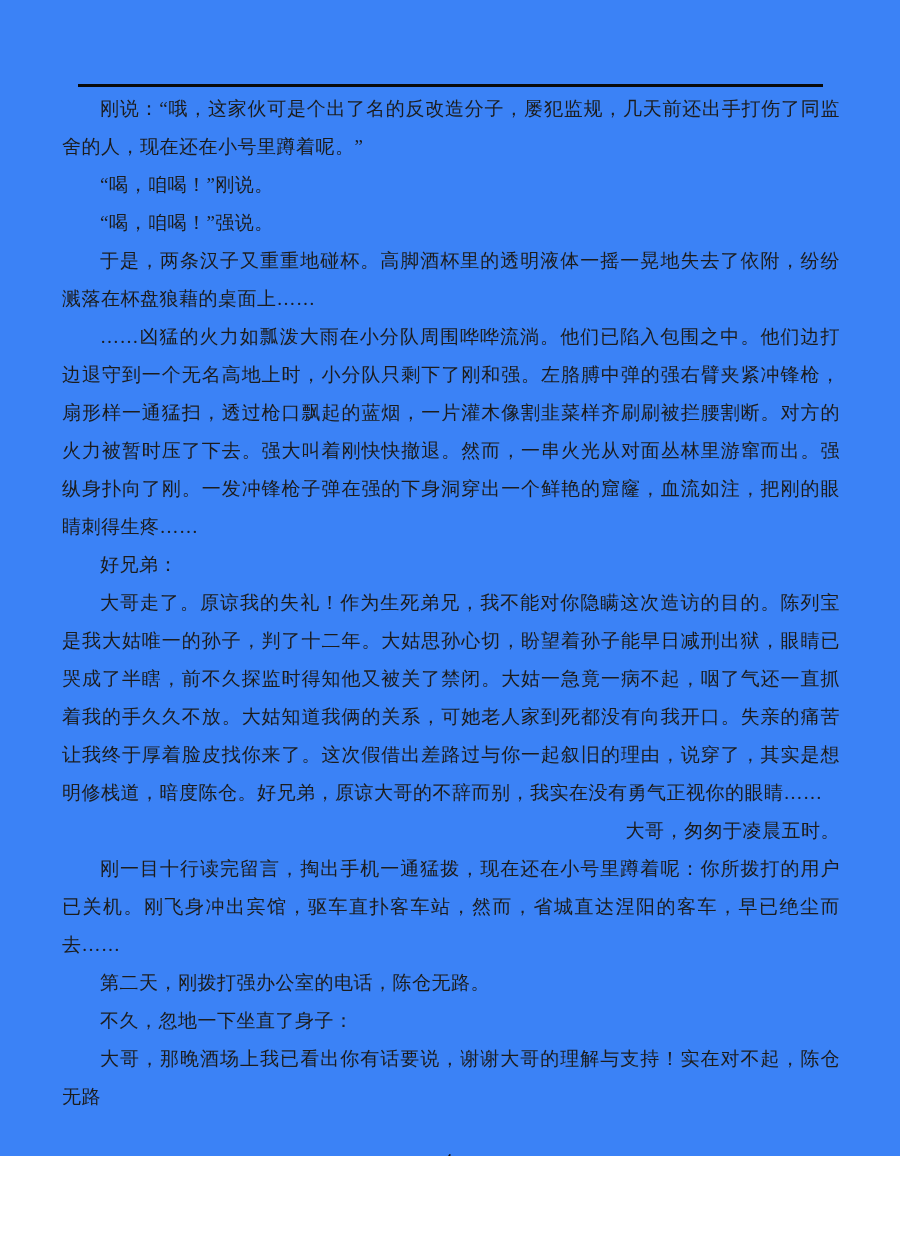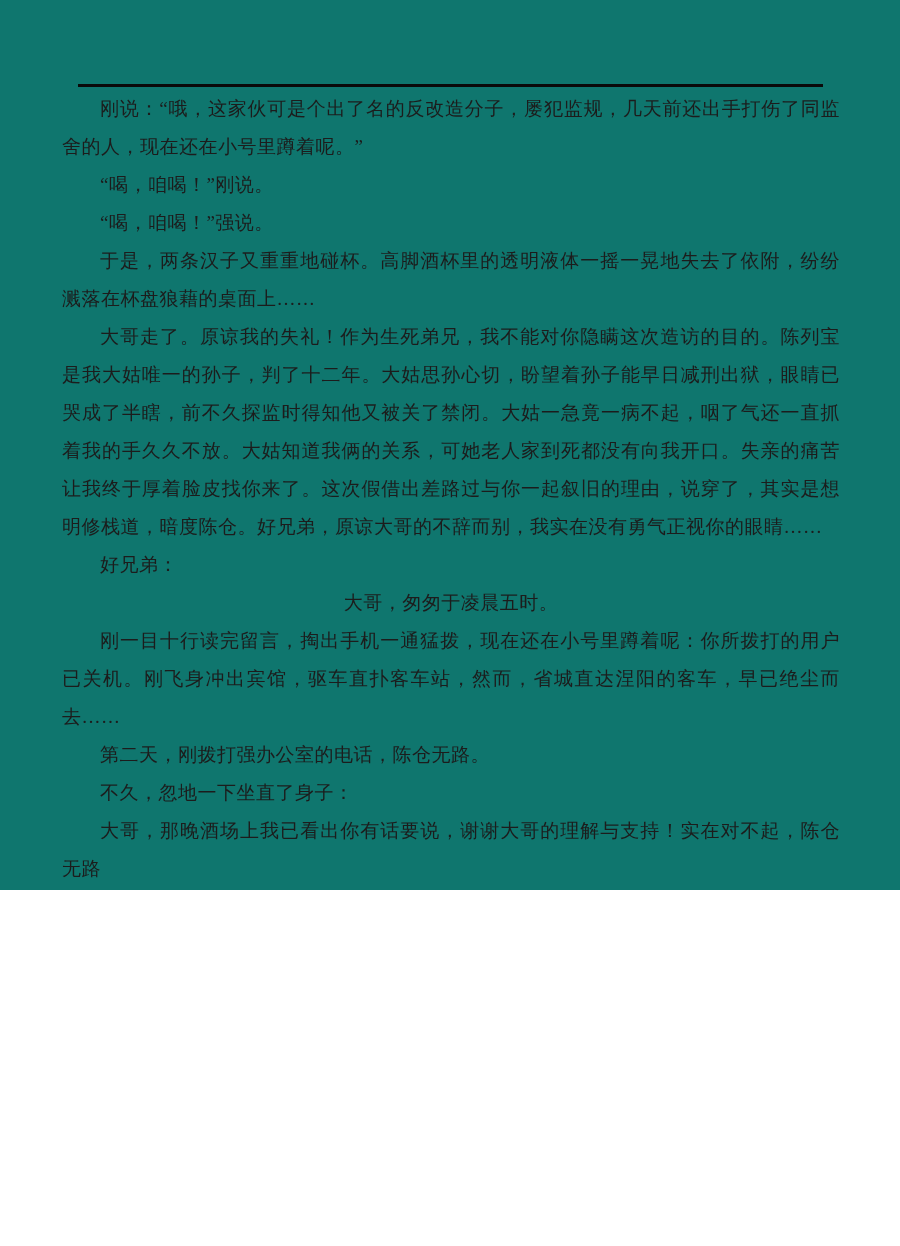--- a/index.html
+++ b/index.html
@@ -3,22 +3,22 @@
 <meta charset="utf-8">
 <style>
   html, body {
     margin: 0;
     padding: 0;
     background: #ffffff;
   }
   .page {
     position: relative;
     width: 900px;
-    height: 890px;
-    background: #0f766e;
+    height: 1156px;
+    background: #3b82f6;
     font-family: "Liberation Serif", "DejaVu Serif", serif;
     color: #1c1c1c;
     overflow: hidden;
   }
   .top-rule {
     position: absolute;
     left: 78px;
     top: 84px;
     width: 745px;
     height: 3px;
@@ -34,21 +34,21 @@
     text-align: justify;
     text-justify: inter-ideograph;
     letter-spacing: 0.5px;
   }
   .content p {
     margin: 0;
     padding: 0;
   }
   .indent { text-indent: 2em; }
   .signature {
-    text-align: center;
+    text-align: right;
     padding-right: 46px;
   }
   .footer {
     position: absolute;
     left: 0;
     right: 0;
     top: 1150px;
     text-align: center;
     font-size: 17px;
     color: #111;
@@ -60,22 +60,23 @@
 
 <div class="page">
 
   <div class="top-rule"></div>
 
   <div class="content">
     <p class="indent">刚说：“哦，这家伙可是个出了名的反改造分子，屡犯监规，几天前还出手打伤了同监舍的人，现在还在小号里蹲着呢。”</p>
     <p class="indent">“喝，咱喝！”刚说。</p>
     <p class="indent">“喝，咱喝！”强说。</p>
     <p class="indent">于是，两条汉子又重重地碰杯。高脚酒杯里的透明液体一摇一晃地失去了依附，纷纷溅落在杯盘狼藉的桌面上……</p>
+    <p class="indent">……凶猛的火力如瓢泼大雨在小分队周围哗哗流淌。他们已陷入包围之中。他们边打边退守到一个无名高地上时，小分队只剩下了刚和强。左胳膊中弹的强右臂夹紧冲锋枪，扇形样一通猛扫，透过枪口飘起的蓝烟，一片灌木像割韭菜样齐刷刷被拦腰割断。对方的火力被暂时压了下去。强大叫着刚快快撤退。然而，一串火光从对面丛林里游窜而出。强纵身扑向了刚。一发冲锋枪子弹在强的下身洞穿出一个鲜艳的窟窿，血流如注，把刚的眼睛刺得生疼……</p>
+    <p class="indent">好兄弟：</p>
     <p class="indent">大哥走了。原谅我的失礼！作为生死弟兄，我不能对你隐瞒这次造访的目的。陈列宝是我大姑唯一的孙子，判了十二年。大姑思孙心切，盼望着孙子能早日减刑出狱，眼睛已哭成了半瞎，前不久探监时得知他又被关了禁闭。大姑一急竟一病不起，咽了气还一直抓着我的手久久不放。大姑知道我俩的关系，可她老人家到死都没有向我开口。失亲的痛苦让我终于厚着脸皮找你来了。这次假借出差路过与你一起叙旧的理由，说穿了，其实是想明修栈道，暗度陈仓。好兄弟，原谅大哥的不辞而别，我实在没有勇气正视你的眼睛……</p>
-    <p class="indent">好兄弟：</p>
     <p class="signature">大哥，匆匆于凌晨五时。</p>
     <p class="indent">刚一目十行读完留言，掏出手机一通猛拨，现在还在小号里蹲着呢：你所拨打的用户已关机。刚飞身冲出宾馆，驱车直扑客车站，然而，省城直达涅阳的客车，早已绝尘而去……</p>
     <p class="indent">第二天，刚拨打强办公室的电话，陈仓无路。</p>
     <p class="indent">不久，忽地一下坐直了身子：</p>
     <p class="indent">大哥，那晚酒场上我已看出你有话要说，谢谢大哥的理解与支持！实在对不起，陈仓无路</p>
 
   </div>
 
   <div class="footer">• 4 •</div>
 

